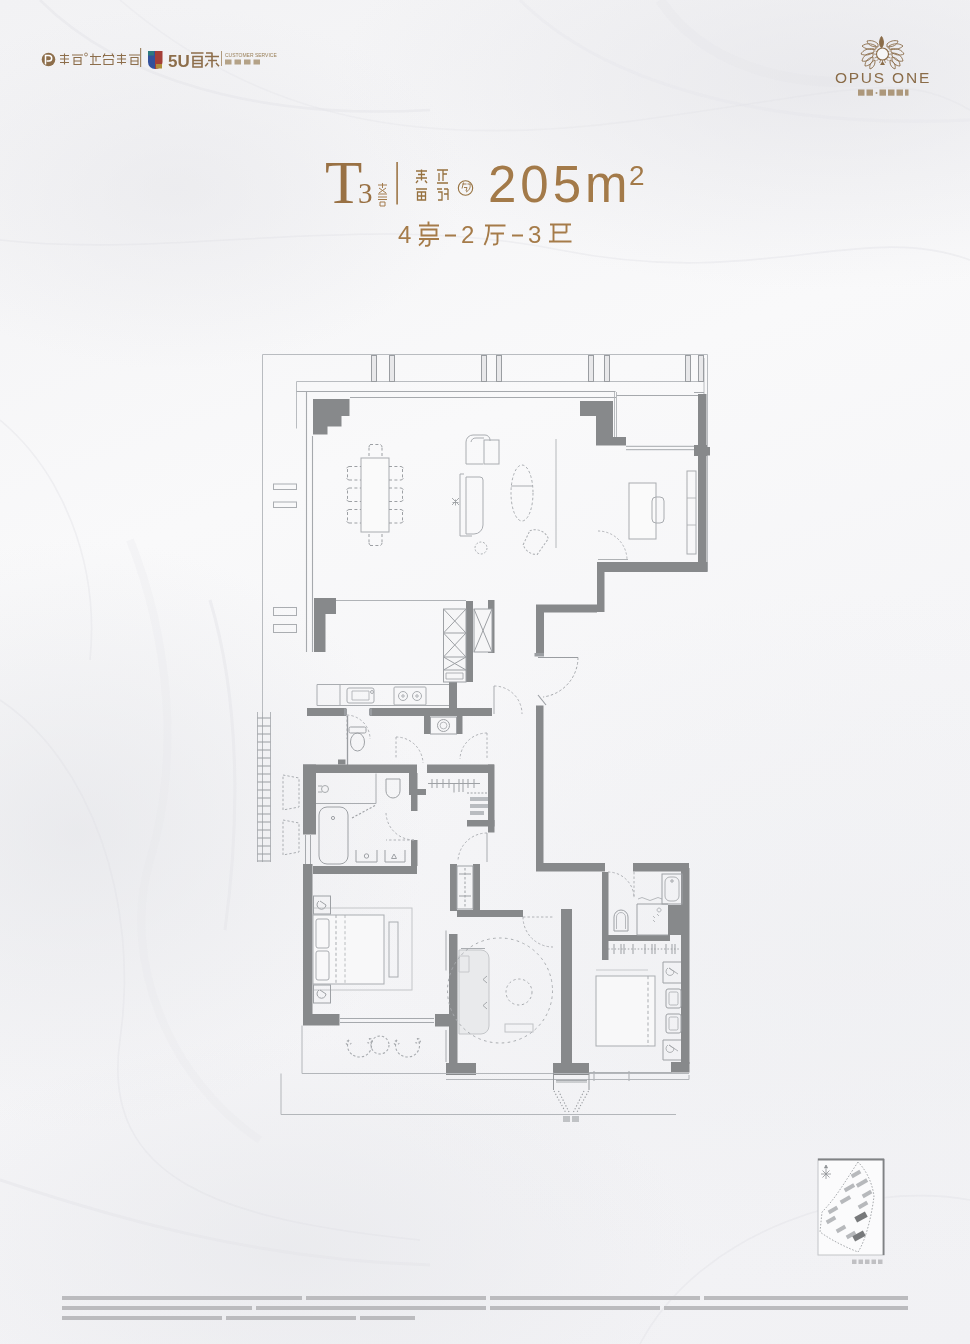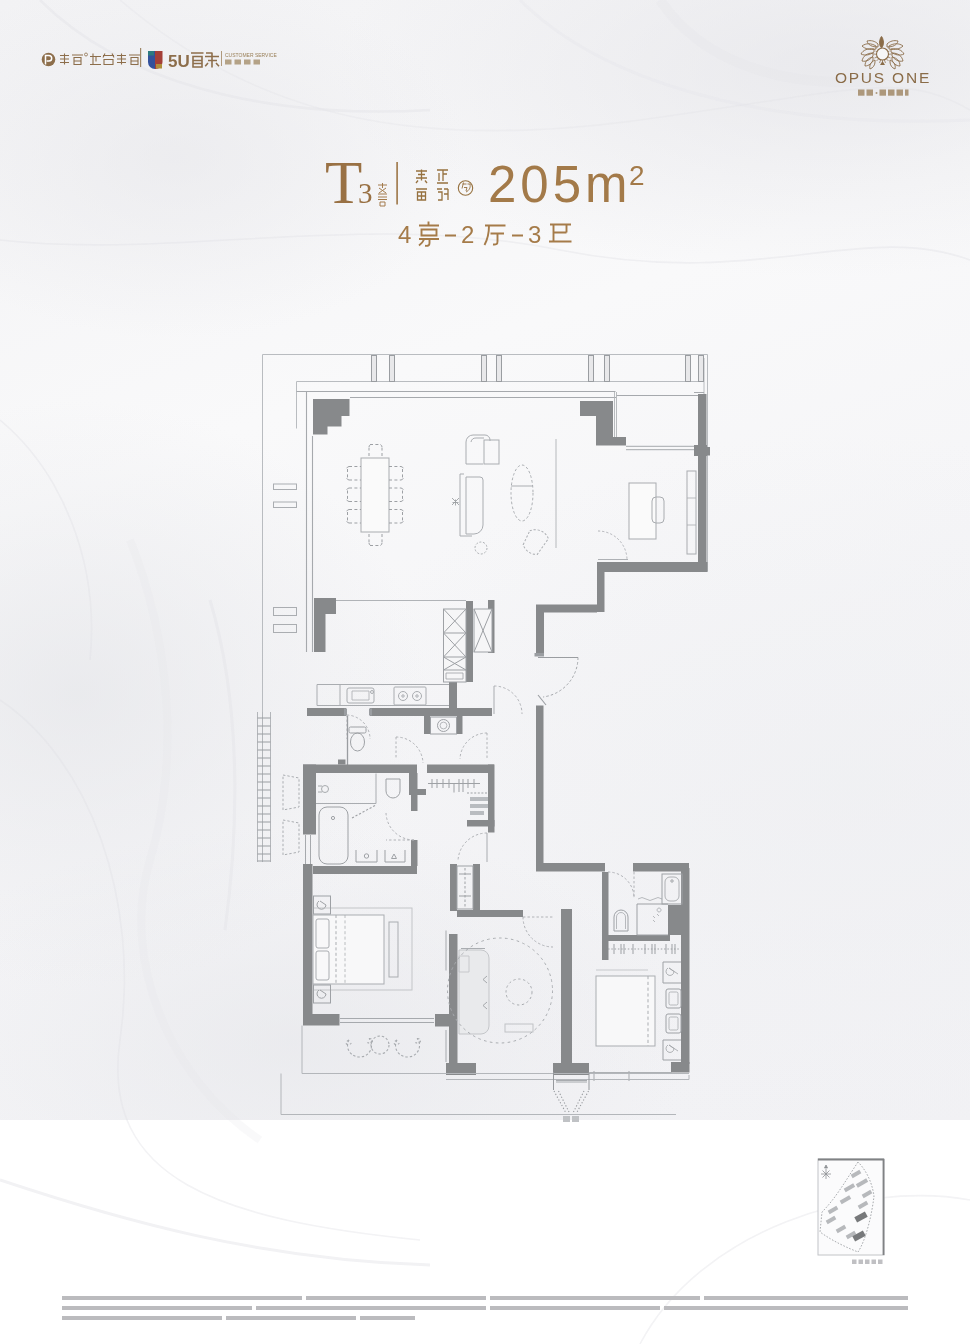--- a/index.html
+++ b/index.html
@@ -1,17 +1,17 @@
 <!DOCTYPE html>
 <html><head>
 <meta charset="utf-8">
 <style>
 html,body{margin:0;padding:0;}
 body{width:970px;height:1344px;overflow:hidden;font-family:"Liberation Sans",sans-serif;}
-#page{position:relative;width:970px;height:1120px;
+#page{position:relative;width:970px;height:1344px;
 background:
 radial-gradient(ellipse 420px 260px at 18% 14%, rgba(228,228,232,.5), rgba(228,228,232,0) 70%),
 radial-gradient(ellipse 700px 300px at 85% 6%, rgba(223,223,228,.55), rgba(223,223,228,0) 70%),
 radial-gradient(ellipse 500px 420px at 8% 62%, rgba(225,226,230,.6), rgba(225,226,230,0) 70%),
 radial-gradient(ellipse 560px 300px at 30% 93%, rgba(226,227,231,.5), rgba(226,227,231,0) 72%),
 radial-gradient(ellipse 800px 500px at 88% 70%, rgba(236,237,240,.5), rgba(236,237,240,0) 70%),
 linear-gradient(160deg,#f2f2f4 0%,#f9f9fa 35%,#f5f5f7 60%,#f1f1f4 100%);
 }
 svg{position:absolute;left:0;top:0;}
 </style>

